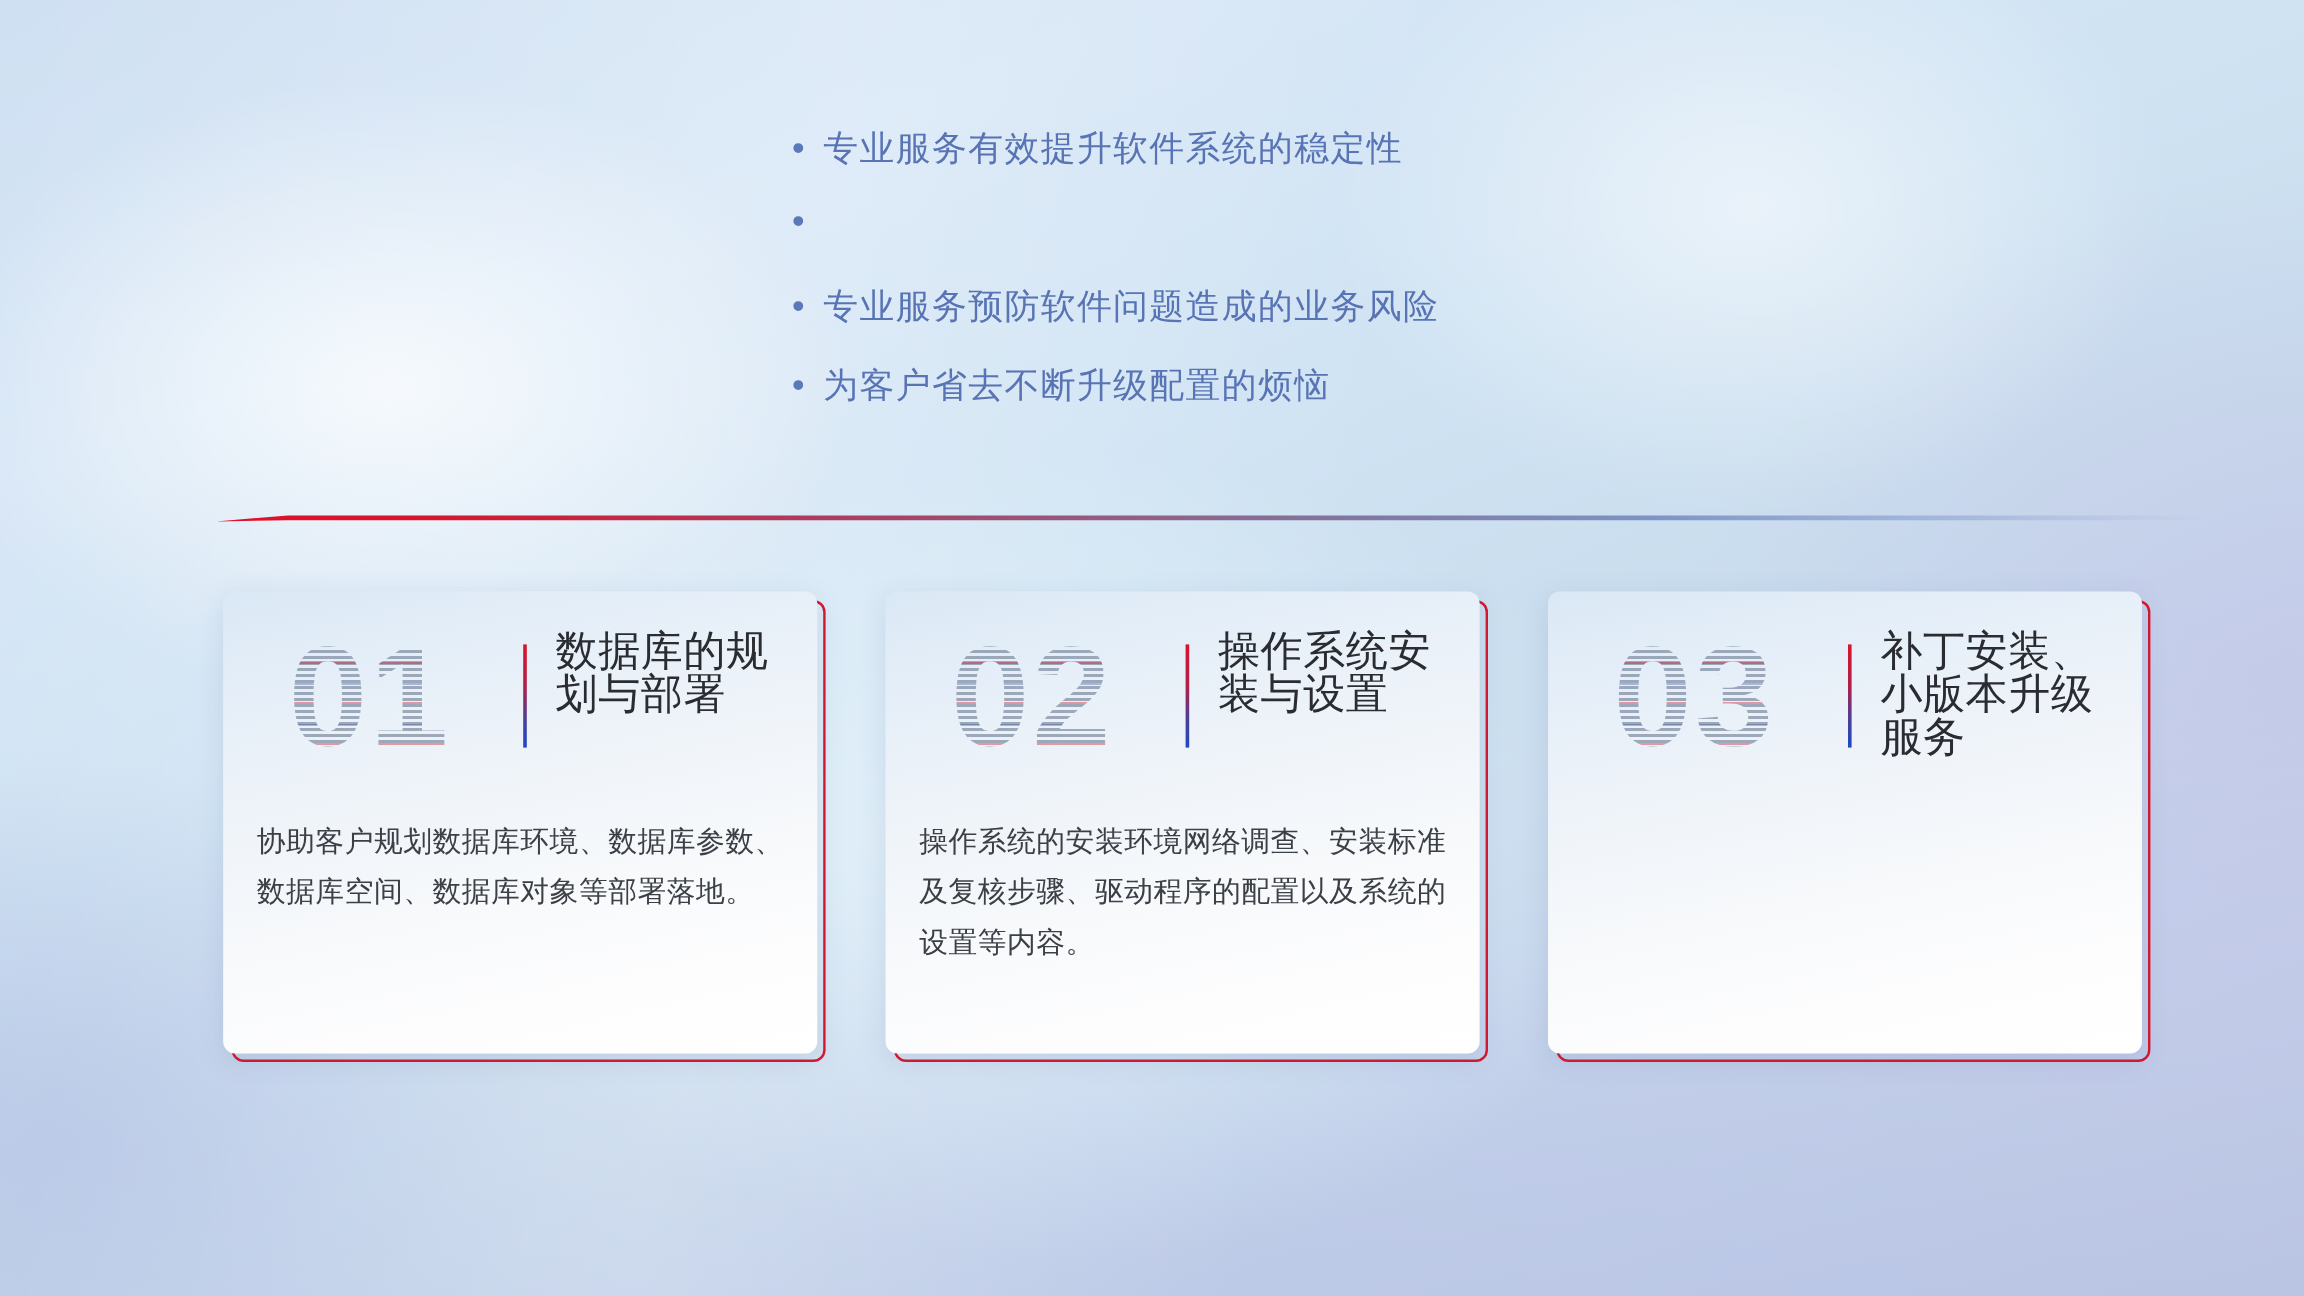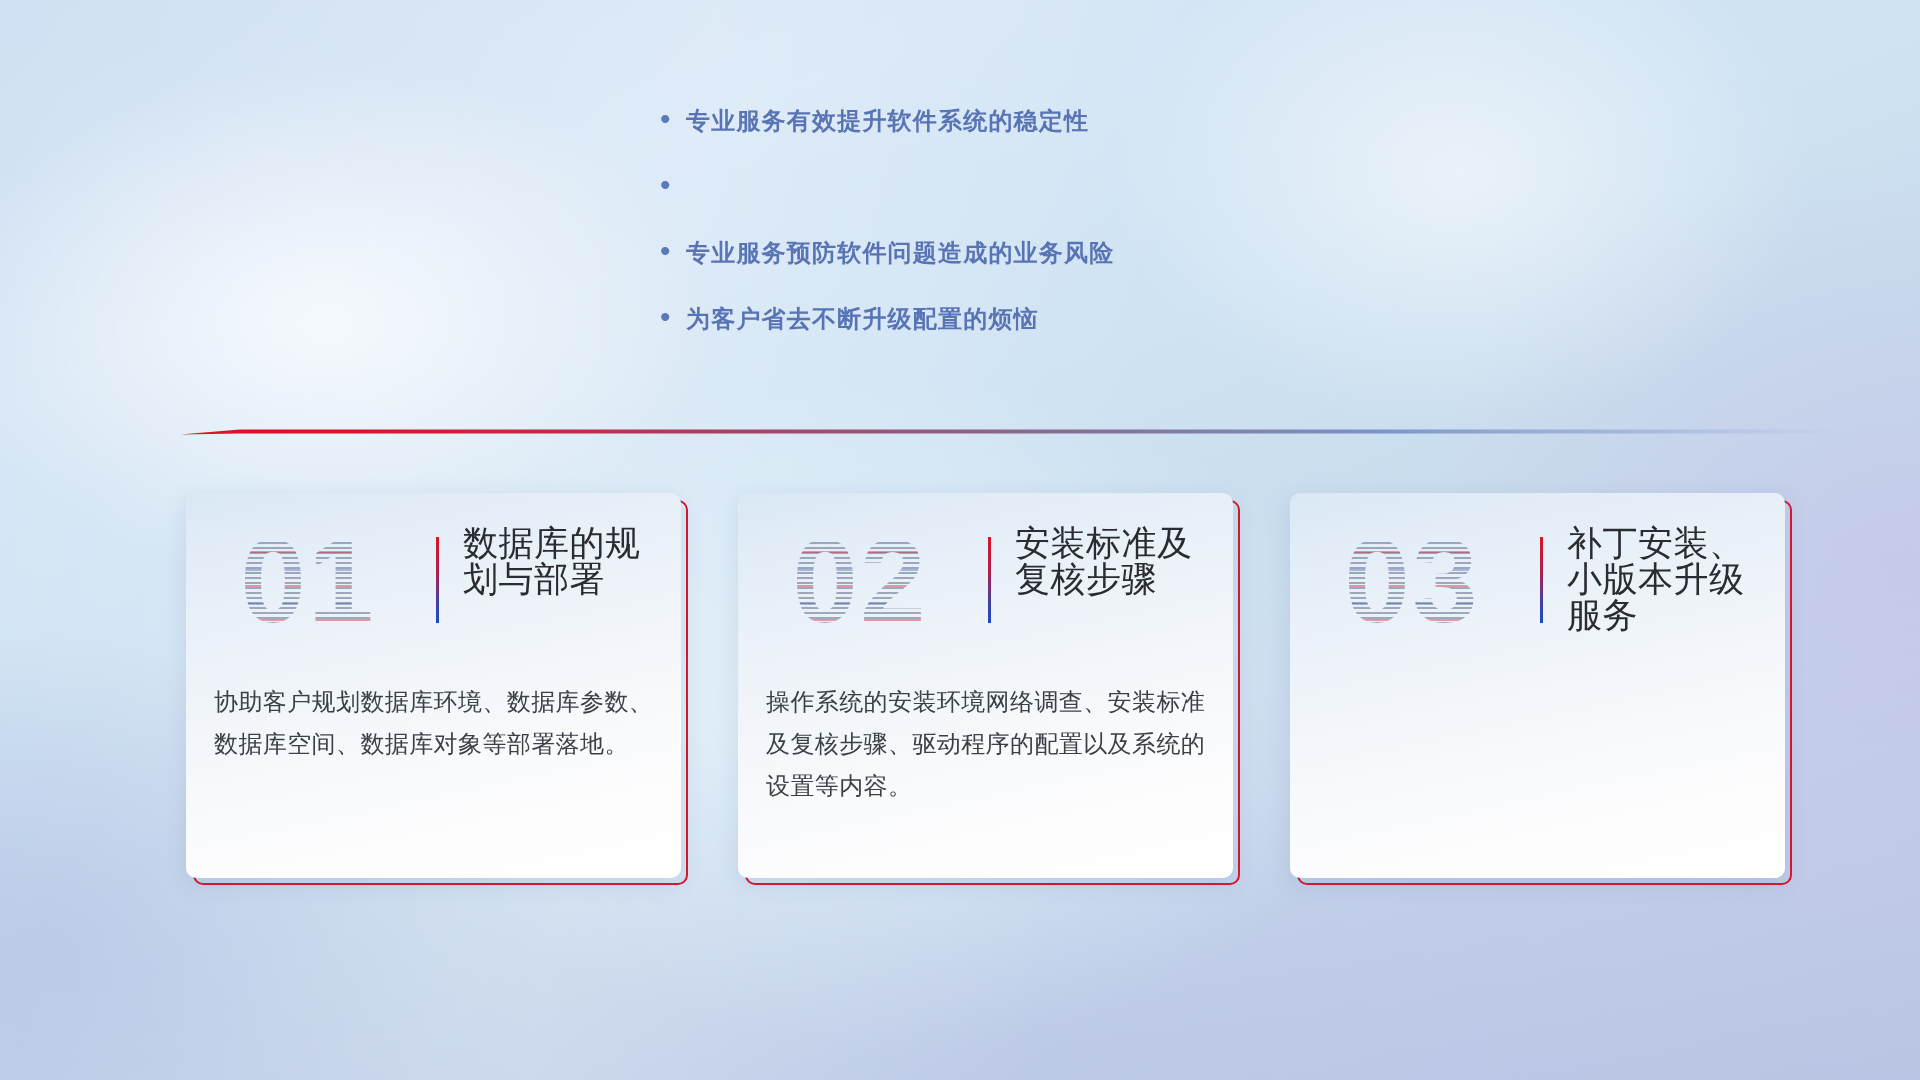--- a/index.html
+++ b/index.html
@@ -54,24 +54,24 @@
   }
   .bullet-dot {
     width: 26px;
     flex: 0 0 26px;
     font-size: 30px;
     line-height: 1;
     color: #5b78b8;
     text-align: left;
   }
   .bullet-text {
-    font-size: 24px;
+    font-size: 29px;
     letter-spacing: 1.2px;
     color: #5974b4;
-    font-weight: 700;
+    font-weight: 400;
     white-space: nowrap;
   }
 
   
   .divider {
     position: absolute;
     left: 180px;
     top: 424px;
     width: 1660px;
     height: 14px;
@@ -270,21 +270,21 @@
       </div>
     </div>
 
     <div class="card">
       <div class="card-accent"></div>
       <div class="card-body">
         <div class="card-head">
           <div class="ghost-num">02</div>
           <div class="ghost-num-tint">02</div>
           <div class="rule"></div>
-          <div class="card-title">安装标准及复核步骤</div>
+          <div class="card-title">操作系统安装与设置</div>
         </div>
         <div class="card-text">操作系统的安装环境网络调查、安装标准及复核步骤、驱动程序的配置以及系统的设置等内容。</div>
       </div>
     </div>
 
     <div class="card">
       <div class="card-accent"></div>
       <div class="card-body">
         <div class="card-head">
           <div class="ghost-num">03</div>

